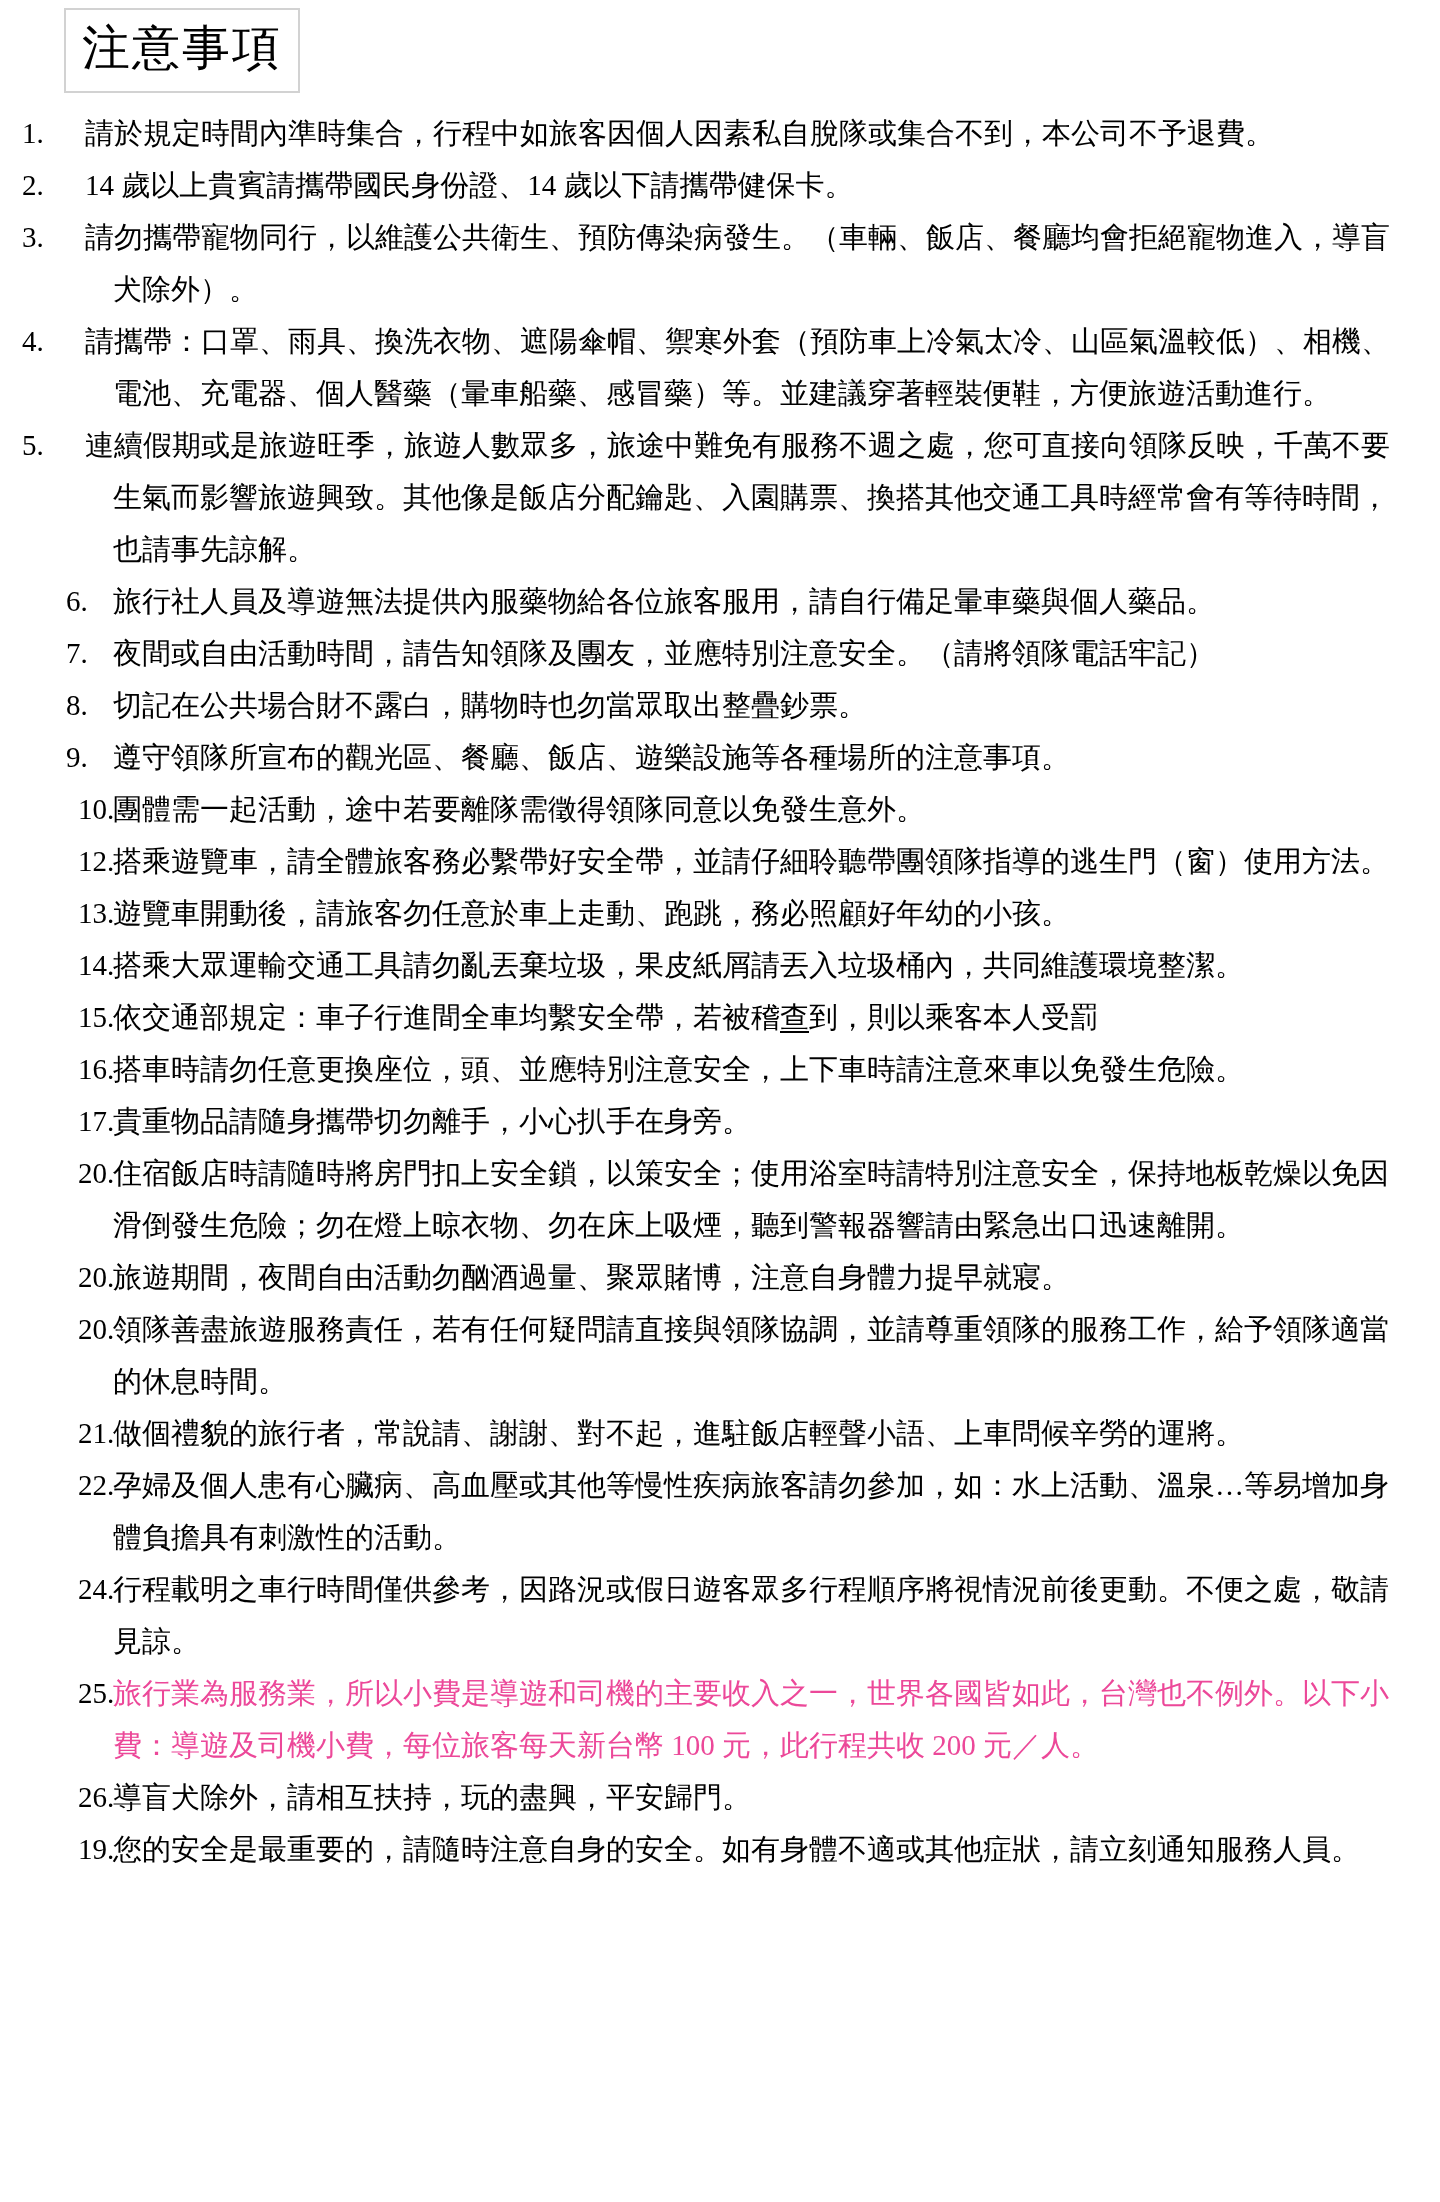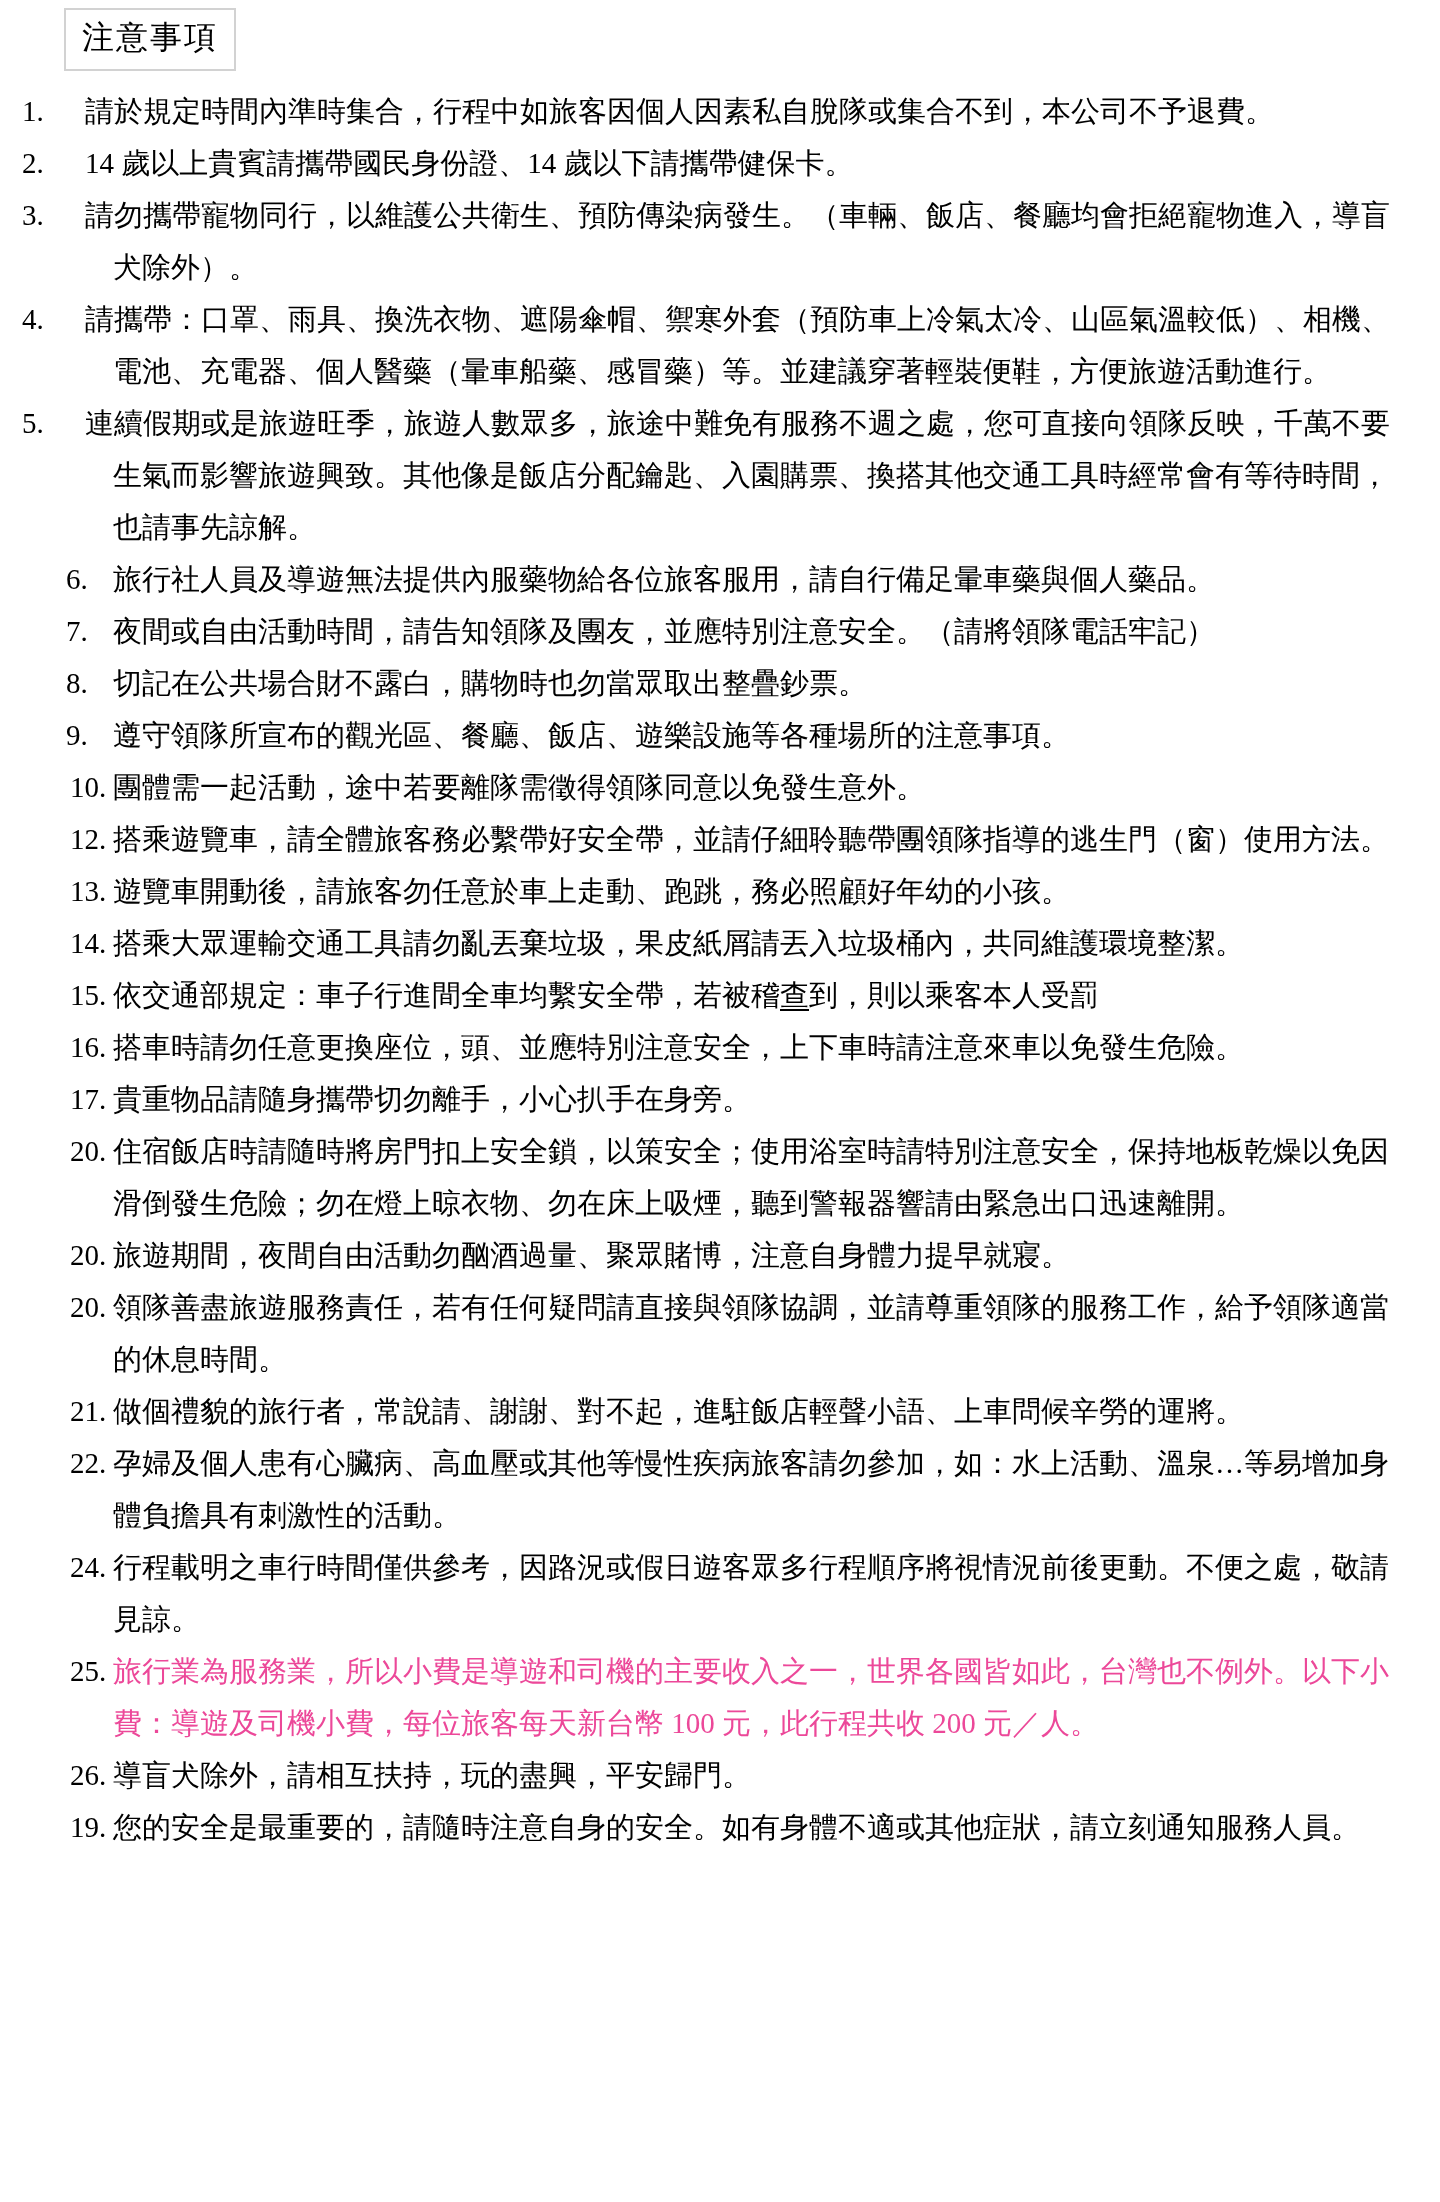--- a/index.html
+++ b/index.html
@@ -12,21 +12,21 @@
     height: 2202px;
     overflow: hidden;
     color: #000000;
     font-family: "Liberation Serif", "DejaVu Serif", serif;
   }
   .title-box {
     display: inline-block;
     margin: 8px 0 8px 64px;
     border: 2px solid #d2d2d2;
     padding: 6px 16px 10px 16px;
-    font-size: 32px;
+    font-size: 48px;
     line-height: 1.35;
     letter-spacing: 2px;
     font-weight: 400;
     background: #ffffff;
   }
   ol.notes {
     list-style: none;
     margin: 6px 0 0 0;
     padding: 0;
   }
@@ -40,21 +40,21 @@
   li.note .num {
     position: absolute;
     left: 66px;
     top: 0;
     white-space: nowrap;
   }
   
   li.note.tight { text-indent: -28px; }
   li.note.tight .num { left: 50px; }
   
-  li.note.wide .num { left: 70px; }
+  li.note.wide .num { left: 78px; }
   li.note .txt u { text-decoration: underline; text-underline-offset: 4px; }
 </style>
 </head>
 <body>
 
 
 
 <div class="title-box">
   <span>注意事項</span>
 </div>

